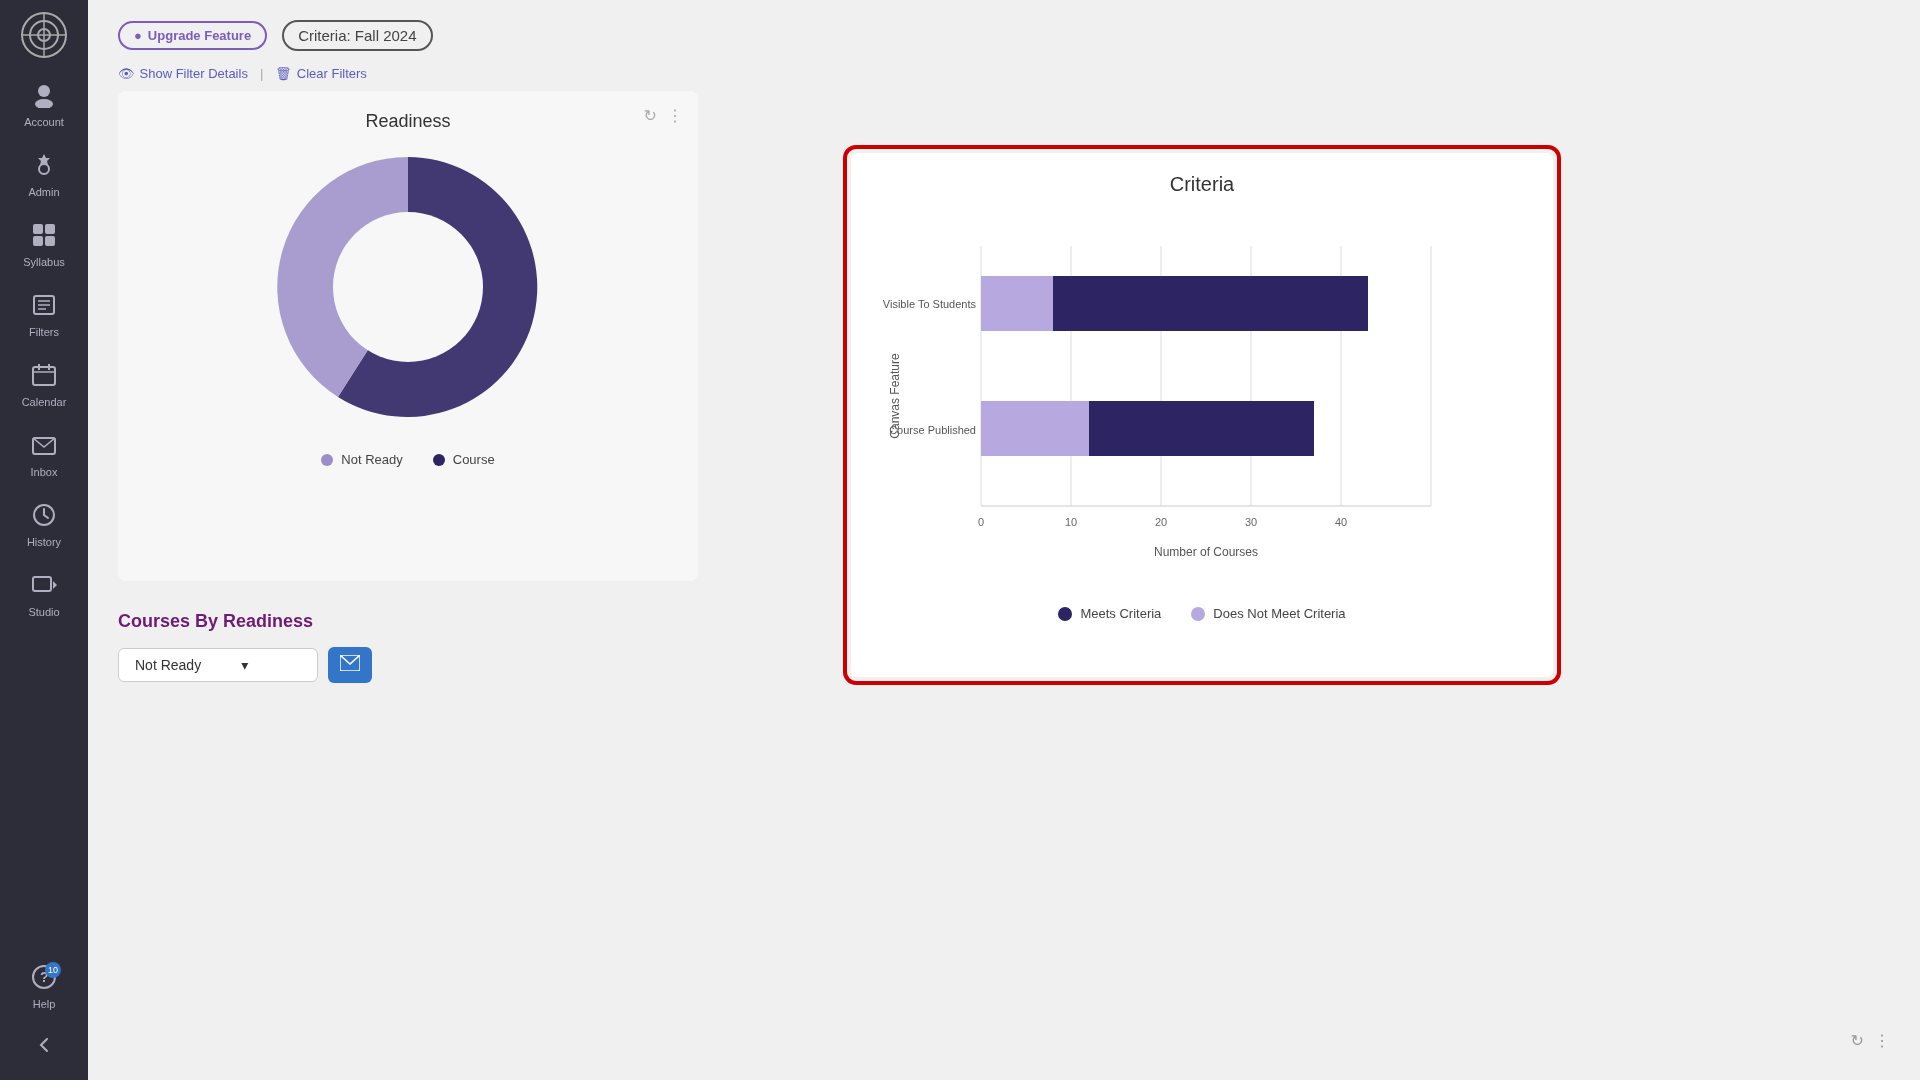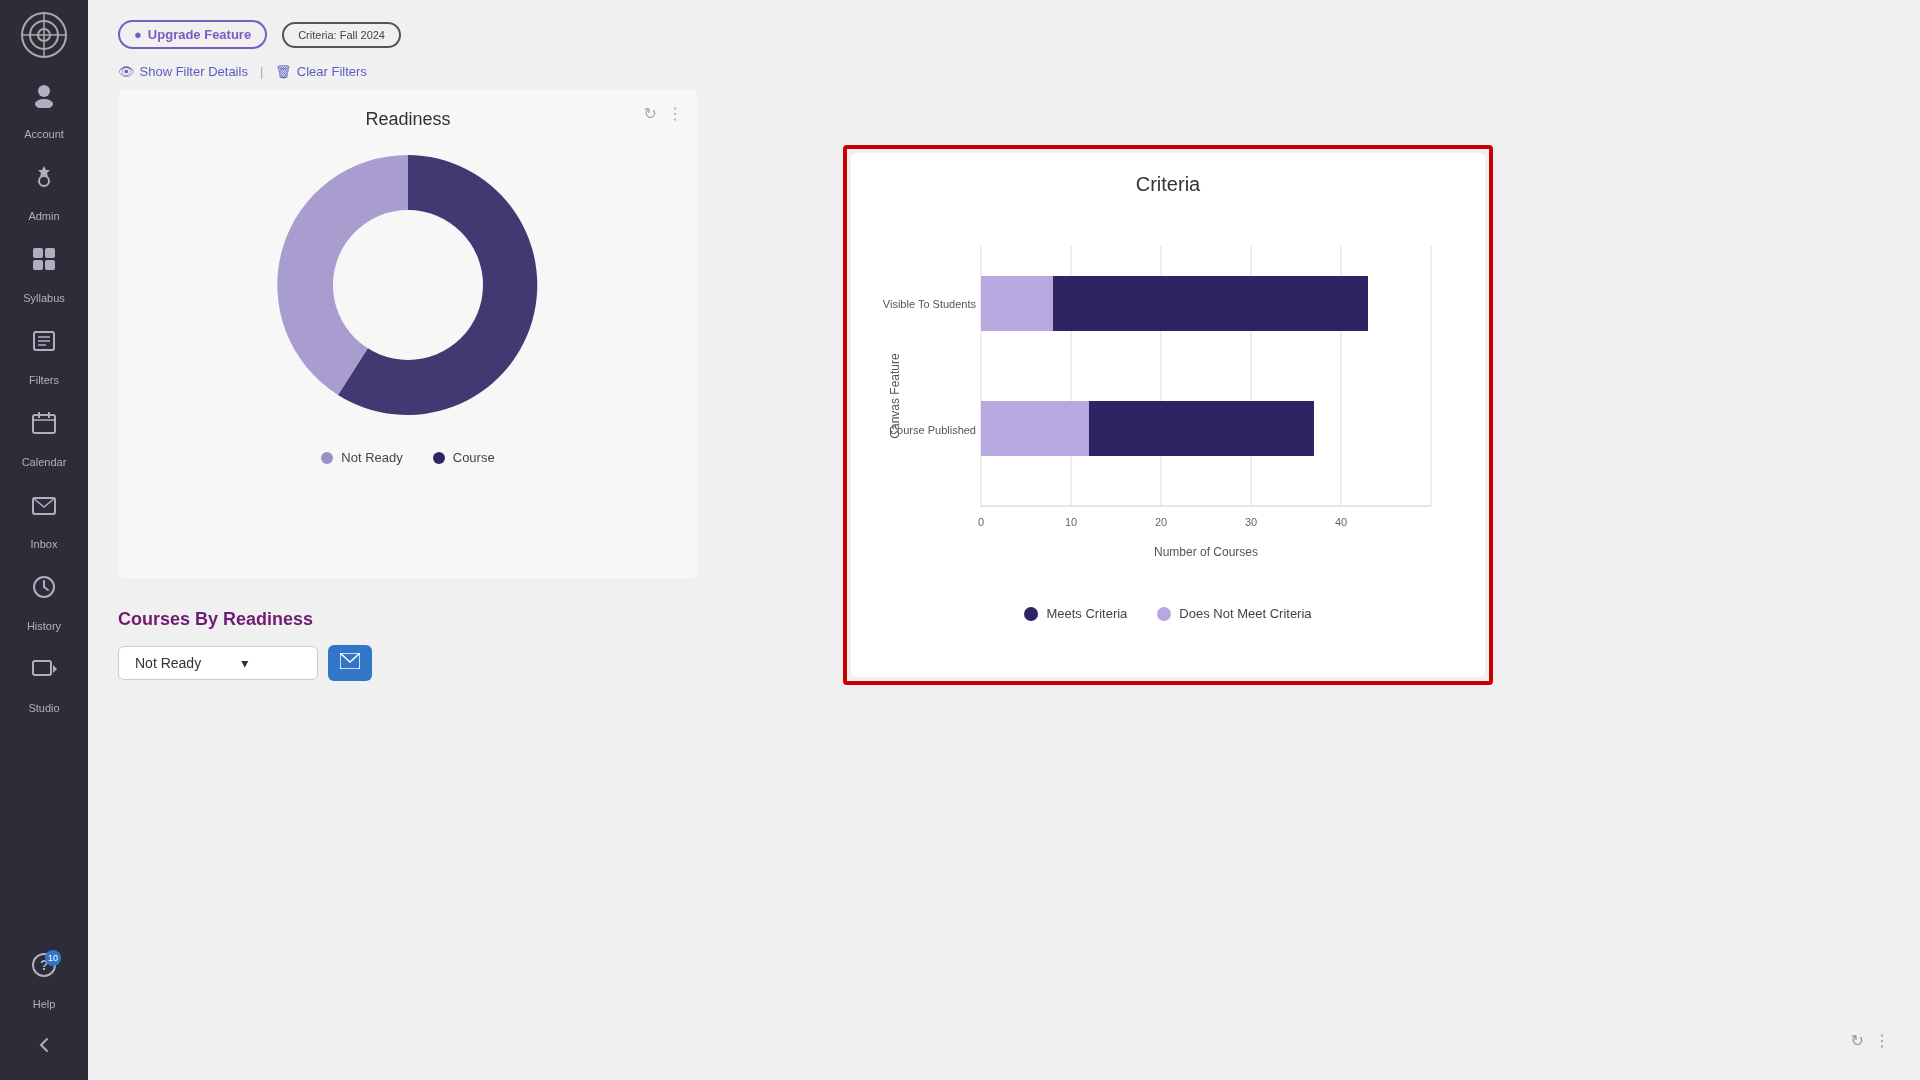--- a/index.html
+++ b/index.html
@@ -34,21 +34,21 @@
 
     .sidebar-item {
       width: 100%;
       display: flex;
       flex-direction: column;
       align-items: center;
       padding: 12px 5px;
       color: #b0afc0;
       cursor: pointer;
       font-size: 11px;
-      gap: 16px;
+      gap: 4px;
     }
 
     .sidebar-item .icon {
       font-size: 22px;
       line-height: 1;
     }
 
     .sidebar-bottom {
       margin-top: auto;
       width: 100%;
@@ -86,21 +86,21 @@
       color: #7c5cbf;
       font-size: 13px;
       font-weight: 600;
     }
 
     .criteria-badge {
       border: 2px solid #555;
       border-radius: 20px;
       padding: 5px 14px;
       color: #444;
-      font-size: 11px;
+      font-size: 15px;
       font-weight: 500;
     }
 
     .filter-bar {
       display: flex;
       align-items: center;
       gap: 8px;
       color: #5c5cbf;
       font-size: 13px;
     }
@@ -178,24 +178,24 @@
       width: 12px;
       height: 12px;
       border-radius: 50%;
     }
 
     
     .criteria-panel-wrapper {
       position: absolute;
       top: 145px;
       left: 755px;
-      width: 650px;
+      width: 718px;
       height: 540px;
       border: 4px solid #cc0000;
-      border-radius: 4px;
+      border-radius: 13px;
       padding: 4px;
       z-index: 20;
     }
 
     .criteria-card {
       background: #fff;
       border-radius: 6px;
       padding: 20px 30px;
       width: 100%;
       height: 100%;

